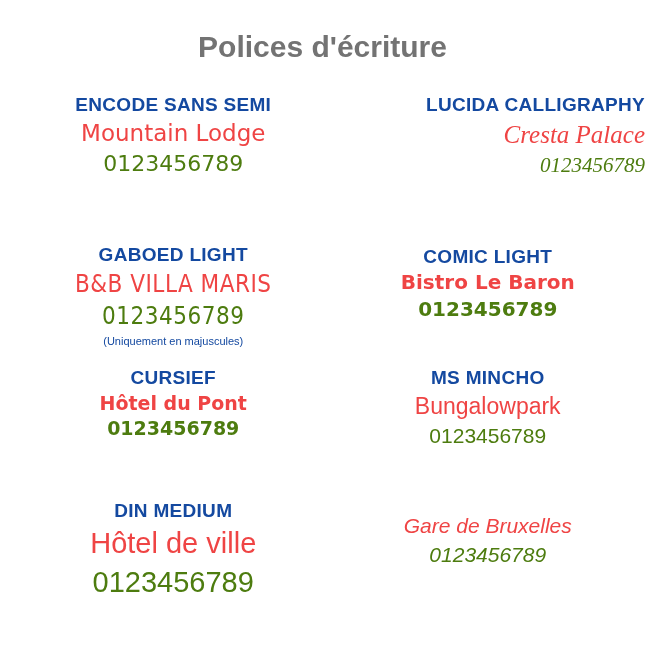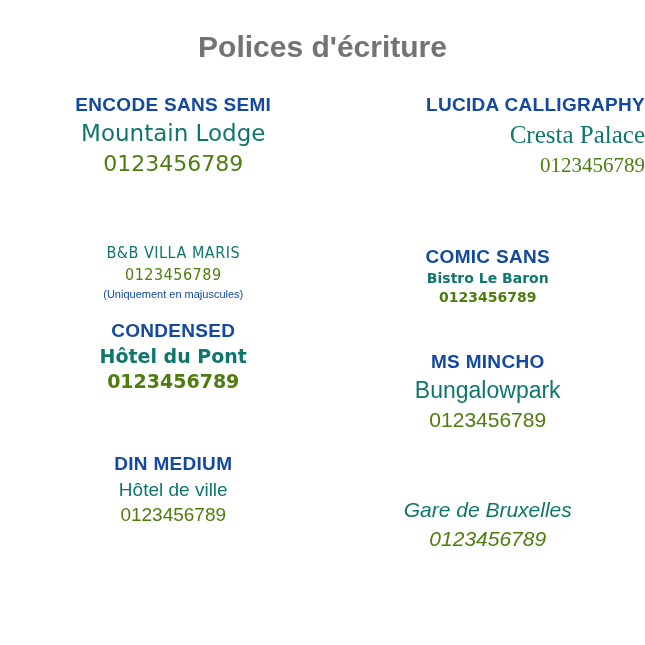--- a/index.html
+++ b/index.html
@@ -48,21 +48,21 @@
     color: #1449a0;
     font-weight: bold;
     font-family: "Liberation Sans", sans-serif;
     font-size: 19px;
     letter-spacing: 0.3px;
     line-height: 1.35;
   }
   .entry-sample {
     font-size: 23px;
     line-height: 1.35;
-    color: #0f766e;
+    color: #ef4444;
   }
   .entry-digits {
     font-size: 22px;
     line-height: 1.35;
     color: #4d7c0f;
   }
   .entry-note {
     color: #1449a0;
     font-size: 11px;
     font-family: Liberation Sans, sans-serif;
@@ -77,39 +77,40 @@
   .f-encode .entry-sample,
   .f-encode .entry-digits {
     font-family: "DejaVu Sans", sans-serif;
     font-weight: 400;
   }
 
   
   .f-lucida .entry-sample,
   .f-lucida .entry-digits {
     font-family: "Liberation Serif", serif;
+    font-style: italic;
   }
   .f-lucida .entry-sample { font-size: 25px; }
   .f-lucida .entry-digits { font-size: 21px; }
 
   
   .f-gaboed .entry-sample,
   .f-gaboed .entry-digits {
     font-family: "DejaVu Sans Condensed", "DejaVu Sans", sans-serif;
     font-weight: 300;
     letter-spacing: 0.5px;
-    font-size: 16px;
+    font-size: 24px;
   }
 
   
   .f-comic .entry-sample,
   .f-comic .entry-digits {
     font-family: "DejaVu Sans", sans-serif;
     font-weight: 600;
-    font-size: 14px;
+    font-size: 20px;
   }
 
   
   .f-bongaloo .entry-sample,
   .f-bongaloo .entry-digits {
     font-family: "DejaVu Sans", sans-serif;
     font-weight: bold;
     font-size: 19px;
   }
 
@@ -119,21 +120,21 @@
     font-family: Liberation Sans, sans-serif;
     font-size: 23px;
   }
   .f-mincho .entry-digits { font-size: 21px; }
 
   
   .f-din .entry-sample,
   .f-din .entry-digits {
     font-family: "Liberation Sans", sans-serif;
     font-weight: 500;
-    font-size: 19px;
+    font-size: 29px;
   }
 
   
   .f-roboto .entry-sample,
   .f-roboto .entry-digits {
     font-family: "Liberation Sans Narrow", "Liberation Sans", sans-serif;
     font-style: italic;
     font-weight: 500;
     font-size: 21px;
   }
@@ -159,27 +160,28 @@
 
     <div class="col col-left">
 
       <div class="entry f-encode">
         <div class="entry-name">ENCODE SANS SEMI</div>
         <div class="entry-sample">Mountain Lodge</div>
         <div class="entry-digits">0123456789</div>
       </div>
 
       <div class="entry f-gaboed">
+        <div class="entry-name">GABOED LIGHT</div>
         <div class="entry-sample">B&amp;B VILLA MARIS</div>
         <div class="entry-digits">0123456789</div>
         <div class="entry-note">(Uniquement en majuscules)</div>
       </div>
 
       <div class="entry f-bongaloo">
-        <div class="entry-name">CONDENSED</div>
+        <div class="entry-name">CURSIEF</div>
         <div class="entry-sample">Hôtel du Pont</div>
         <div class="entry-digits">0123456789</div>
       </div>
 
       <div class="entry f-din">
         <div class="entry-name">DIN MEDIUM</div>
         <div class="entry-sample">Hôtel de ville</div>
         <div class="entry-digits">0123456789</div>
       </div>
 
@@ -187,21 +189,21 @@
 
     <div class="col col-right">
 
       <div class="entry f-lucida">
         <div class="entry-name">LUCIDA CALLIGRAPHY</div>
         <div class="entry-sample">Cresta Palace</div>
         <div class="entry-digits">0123456789</div>
       </div>
 
       <div class="entry f-comic">
-        <div class="entry-name">COMIC SANS</div>
+        <div class="entry-name">COMIC LIGHT</div>
         <div class="entry-sample">Bistro Le Baron</div>
         <div class="entry-digits">0123456789</div>
       </div>
 
       <div class="entry f-mincho">
         <div class="entry-name">MS MINCHO</div>
         <div class="entry-sample">Bungalowpark</div>
         <div class="entry-digits">0123456789</div>
       </div>
 

